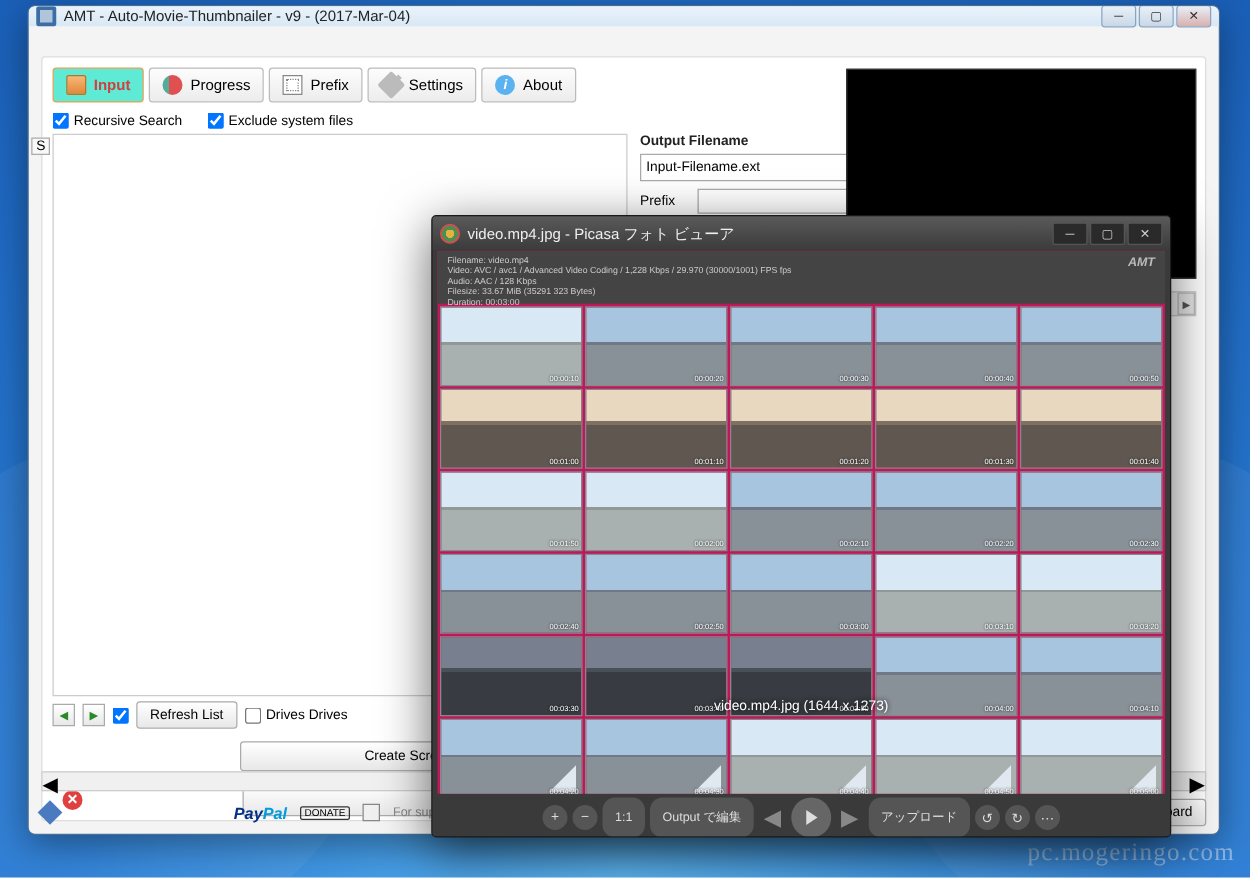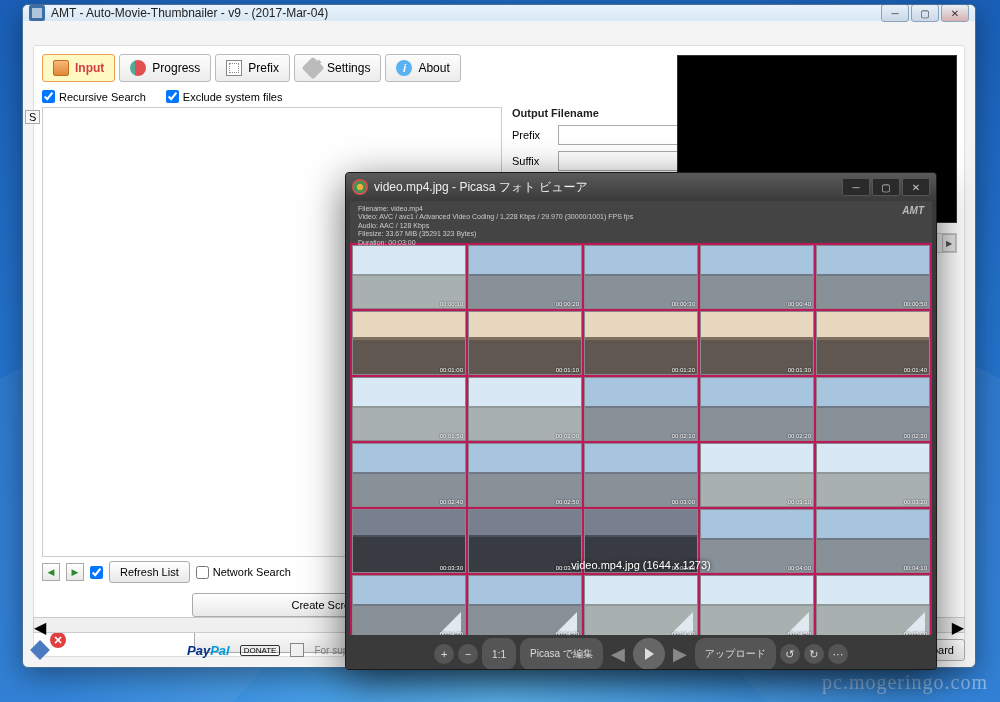--- a/index.html
+++ b/index.html
@@ -14,21 +14,21 @@
 .app-icon::after { content: ""; position: absolute; inset: 3px; background: #fff; opacity: 0.6; }
 .main-title { font-size: 12px; color: #222; flex: 1; }
 .win-btns { display: flex; gap: 2px; }
 .win-btn { width: 28px; height: 18px; background: linear-gradient(#e9f0f7,#c9d8e7); border: 1px solid #8aa4c0; border-radius: 3px; display: flex; align-items: center; justify-content: center; font-size: 10px; color: #333; cursor: pointer; }
 .win-btn.close { background: linear-gradient(#e9f0f7,#d8b0b0); }
 
 .main-body { position: absolute; left: 10px; top: 40px; right: 10px; bottom: 10px; background: #fff; border: 1px solid #ddd; border-radius: 3px; padding: 8px; }
 
 .toolbar { display: flex; gap: 4px; margin-bottom: 8px; }
 .tool-btn { height: 28px; padding: 0 10px; background: linear-gradient(#fdfdfd,#ececec); border: 1px solid #bbb; border-radius: 3px; display: flex; align-items: center; gap: 6px; font-size: 12px; cursor: pointer; }
-.tool-btn.active { border-color: #e8a050; background: #fef9c3; }
+.tool-btn.active { border-color: #e8a050; background: #5eead4; }
 .tool-btn.active .tool-label { color: #d04040; font-weight: bold; }
 .tool-icon { width: 16px; height: 16px; display: inline-block; }
 .ic-input { background: linear-gradient(#f8b878,#e08838); border: 1px solid #c07020; border-radius: 2px; }
 .ic-progress { background: linear-gradient(90deg,#5a9 33%, #e05050 33% 66%, #e05050 66%); border-radius: 50%; }
 .ic-layout { background: #fff; border: 1px solid #888; position: relative; }
 .ic-layout::before { content:""; position:absolute; left:2px; top:2px; right:2px; bottom:2px; border: 1px dotted #888; }
 .ic-settings { background: #bbb; border-radius: 2px; position: relative; transform: rotate(45deg); }
 .ic-settings::after { content:""; position:absolute; left:6px; top:-2px; width:4px; height:4px; background:#bbb; }
 .ic-about { background: #5ab3f0; border-radius: 50%; color: #fff; font-size: 11px; text-align: center; line-height: 16px; font-weight: bold; font-style: italic; }
 
@@ -159,40 +159,44 @@
       </label>
     </div>
 
     <div class="content-row">
       <div class="tree-panel">
         <div class="tree-s">S</div>
       </div>
       <div class="right-col">
         <div class="field-group">
           <div class="field-label-main">Output Filename</div>
+          <div class="combo">
+            <span>Input-Filename.ext</span>
+            <span class="combo-arrow"></span>
+          </div>
           <div class="field-row">
             <label>Prefix</label>
             <input type="text" value="" style="">
           </div>
           <div class="field-row">
             <label>Suffix</label>
             <input type="text" value="" style="">
           </div>
         </div>
       </div>
     </div>
 
     <div class="bottom-row">
       <div class="mini-btn green">◀</div>
       <div class="mini-btn green">▶</div>
       <input type="checkbox" checked="" style="">
       <button class="refresh-btn">Refresh List</button>
       <label class="chk-wrap" style="font-size:11px;">
         <input type="checkbox" style="">
-        <span>Network Search</span>
+        <span>Drives Drives</span>
       </label>
     </div>
 
     <div class="big-btn-row">
       <button class="big-btn">Create ScreenCap from a single Mov</button>
     </div>
     <div class="start-row">
       <span class="err-ic">✕</span>
       <button class="start-btn">Star</button>
     </div>
@@ -282,21 +286,21 @@
         <div class="thumb bright" data-ts="00:05:00">
           <div class="map-tri"></div>
         </div>
       </div>
     <div class="resolution-overlay">video.mp4.jpg (1644 x 1273)</div>
   </div>
   <div class="pv-toolbar">
     <div class="pv-circ">+</div>
     <div class="pv-circ">−</div>
     <div class="pv-pill">1:1</div>
-    <div class="pv-pill">Picasa で編集</div>
+    <div class="pv-pill">Output で編集</div>
     <div class="pv-arrow">◀</div>
     <div class="pv-play"></div>
     <div class="pv-arrow">▶</div>
     <div class="pv-pill">アップロード</div>
     <div class="pv-circ">↺</div>
     <div class="pv-circ">↻</div>
     <div class="pv-circ">⋯</div>
   </div>
 </div>
 

